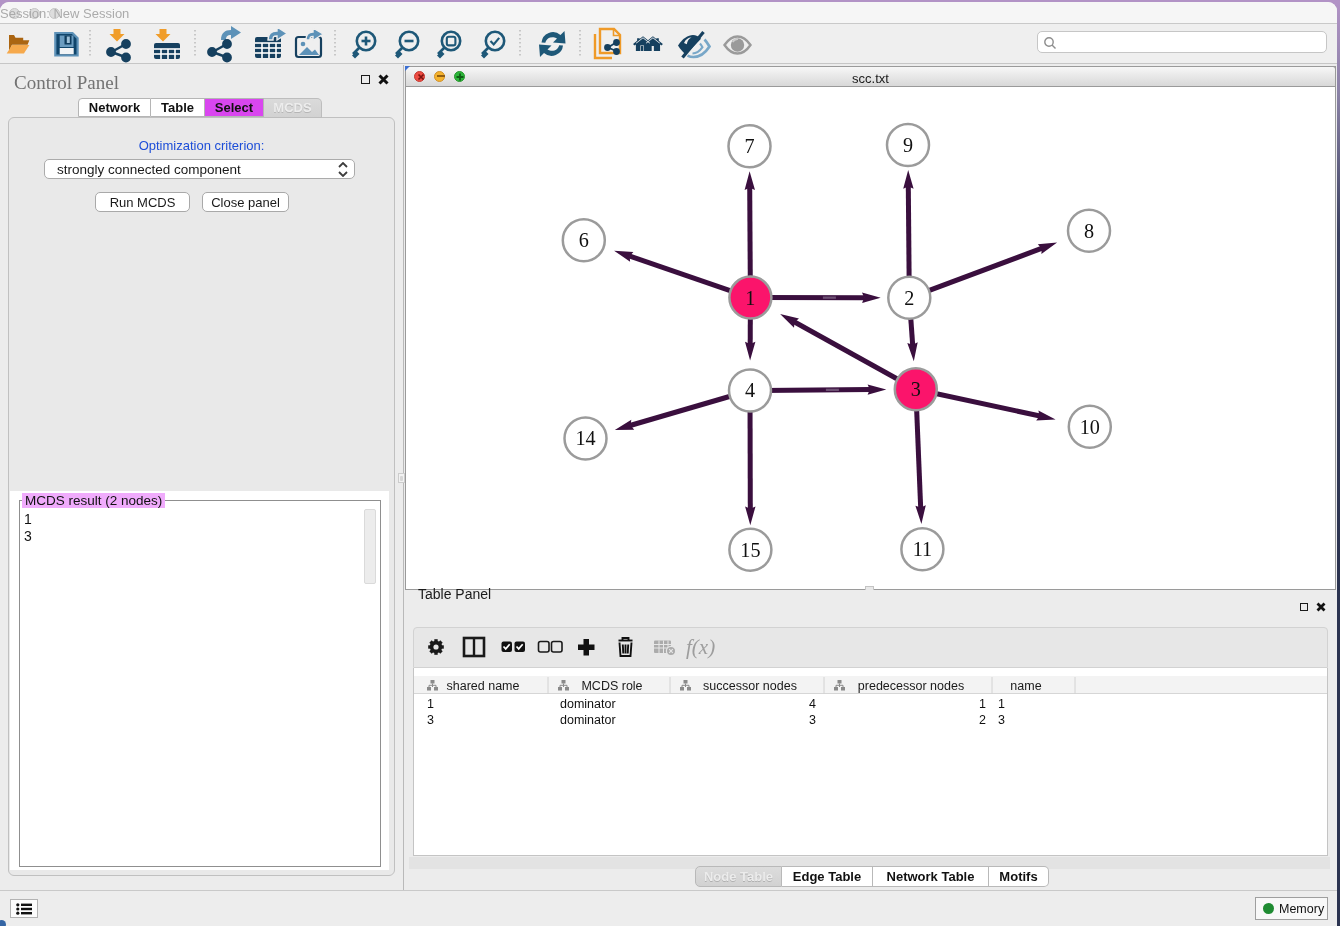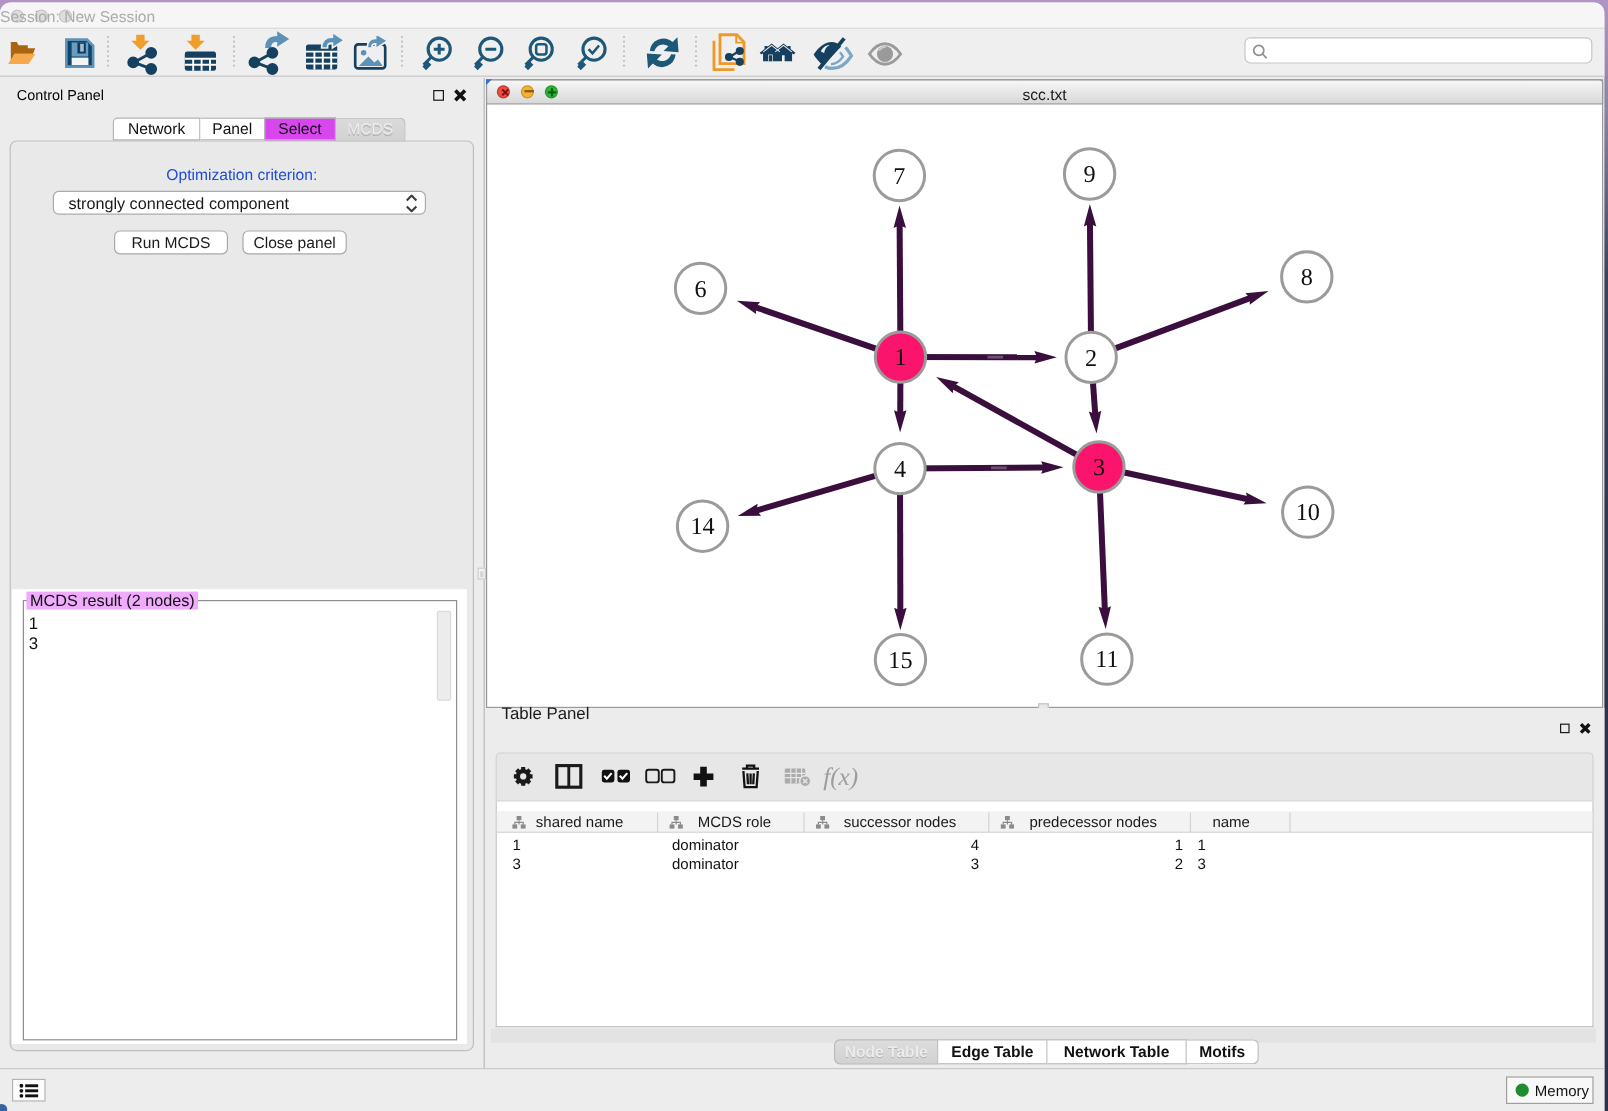--- a/index.html
+++ b/index.html
@@ -155,31 +155,31 @@
   <path d="M732.7 18.2 C733.8 16.1 735.9 15 738 15.2" fill="none" stroke="#cccccc" stroke-width="1.6"></path>
 </svg>
 
 <div class="abs" style="left:1037px;top:31px;width:290px;height:22px;background:#ffffff;border:1px solid #c6c6c6;border-radius:5px;"></div>
 <svg class="abs" style="left:1043px;top:36px;" width="14" height="14" viewBox="0 0 14 14">
   <circle cx="6" cy="6" r="4.2" fill="none" stroke="#8d8d8d" stroke-width="1.4"></circle>
   <line x1="9" y1="9" x2="12.5" y2="12.5" stroke="#8d8d8d" stroke-width="1.4"></line>
 </svg>
 
 <div class="abs" style="left:0;top:65px;width:404px;height:825px;background:#ececec;border-right:1px solid #b9b9b9;"></div>
-<div class="abs" style="left:14px;top:72px;font-size:12px;color:#000000;">Control Panel</div>
+<div class="abs" style="left:14px;top:72px;font-size:19px;color:#737373;font-family:Liberation Serif, serif;">Control Panel</div>
 <div class="abs" style="left:361px;top:75px;width:9px;height:9px;border:1.5px solid #1a1a1a;"></div>
 <svg class="abs" style="left:377px;top:73px;" width="13" height="13" viewBox="0 0 13 13">
   <path d="M2.5 2.5 L10.5 10.5 M10.5 2.5 L2.5 10.5" stroke="#111" stroke-width="3"></path>
 </svg>
 
 <div class="abs" style="left:8px;top:117px;width:387px;height:759px;background:#e9e9e9;border:1px solid #c0c0c0;border-radius:6px;"></div>
 
-<div class="abs" style="left:94px;top:98px;width:288px;height:20px;font-size:13px;font-weight:normal;color:#111;">
+<div class="abs" style="left:78px;top:98px;width:288px;height:20px;font-size:13px;font-weight:bold;color:#111;">
   <div class="abs" style="left:0;top:0;width:73px;height:19px;background:#ffffff;border:1px solid #b5b5b5;border-radius:4px 0 0 0;text-align:center;line-height:18px;">Network</div>
-  <div class="abs" style="left:73px;top:0;width:54px;height:19px;background:#ffffff;border:1px solid #b5b5b5;border-left:none;text-align:center;line-height:18px;">Panel</div>
+  <div class="abs" style="left:73px;top:0;width:54px;height:19px;background:#ffffff;border:1px solid #b5b5b5;border-left:none;text-align:center;line-height:18px;">Table</div>
   <div class="abs" style="left:127px;top:0;width:59px;height:19px;background:#d946ef;border:1px solid #b5b5b5;border-left:none;text-align:center;line-height:18px;">Select</div>
   <div class="abs" style="left:186px;top:0;width:58px;height:20px;background:linear-gradient(#dadada,#d2d2d2);border:1px solid #bdbdbd;border-left:none;border-radius:0 5px 0 0;text-align:center;line-height:18px;color:#ededed;text-shadow:0 1px 0 #b5b5b5;">MCDS</div>
 </div>
 
 <div class="abs" style="left:8px;top:138px;width:387px;text-align:center;font-size:13px;color:#1d4ed8;">Optimization criterion:</div>
 <div class="abs" style="left:44px;top:159px;width:311px;height:20px;background:#ffffff;border:1px solid #ababab;border-radius:5px;font-size:13.5px;color:#1a1a1a;line-height:19px;padding-left:12px;">strongly connected component</div>
 <svg class="abs" style="left:337px;top:162px;" width="12" height="15" viewBox="0 0 12 15">
   <path d="M2 5 L6 1 L10 5" fill="none" stroke="#3c3c3c" stroke-width="1.8"></path>
   <path d="M2 10 L6 14 L10 10" fill="none" stroke="#3c3c3c" stroke-width="1.8"></path>
 </svg>

